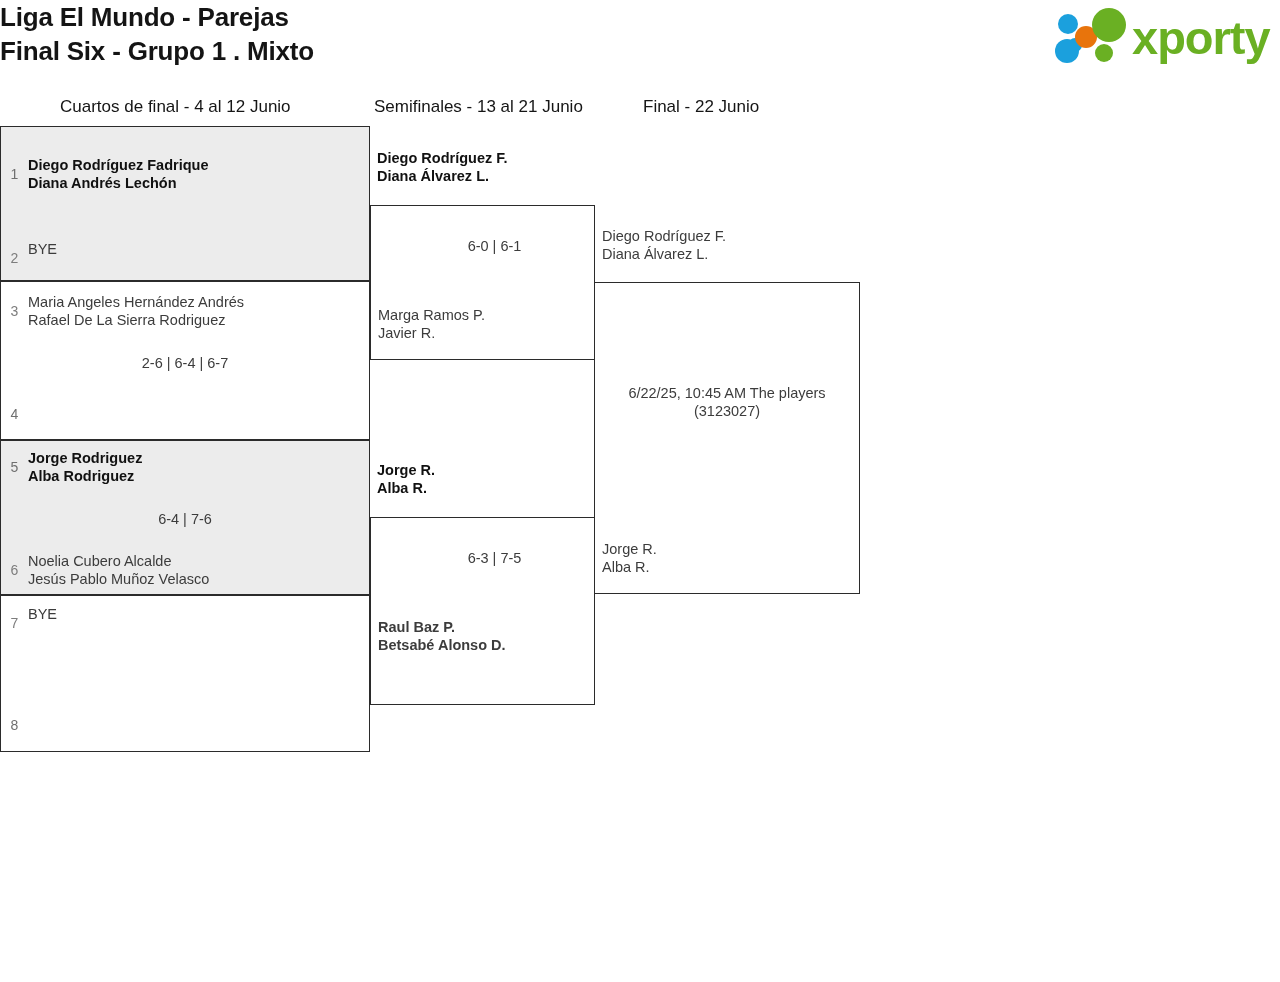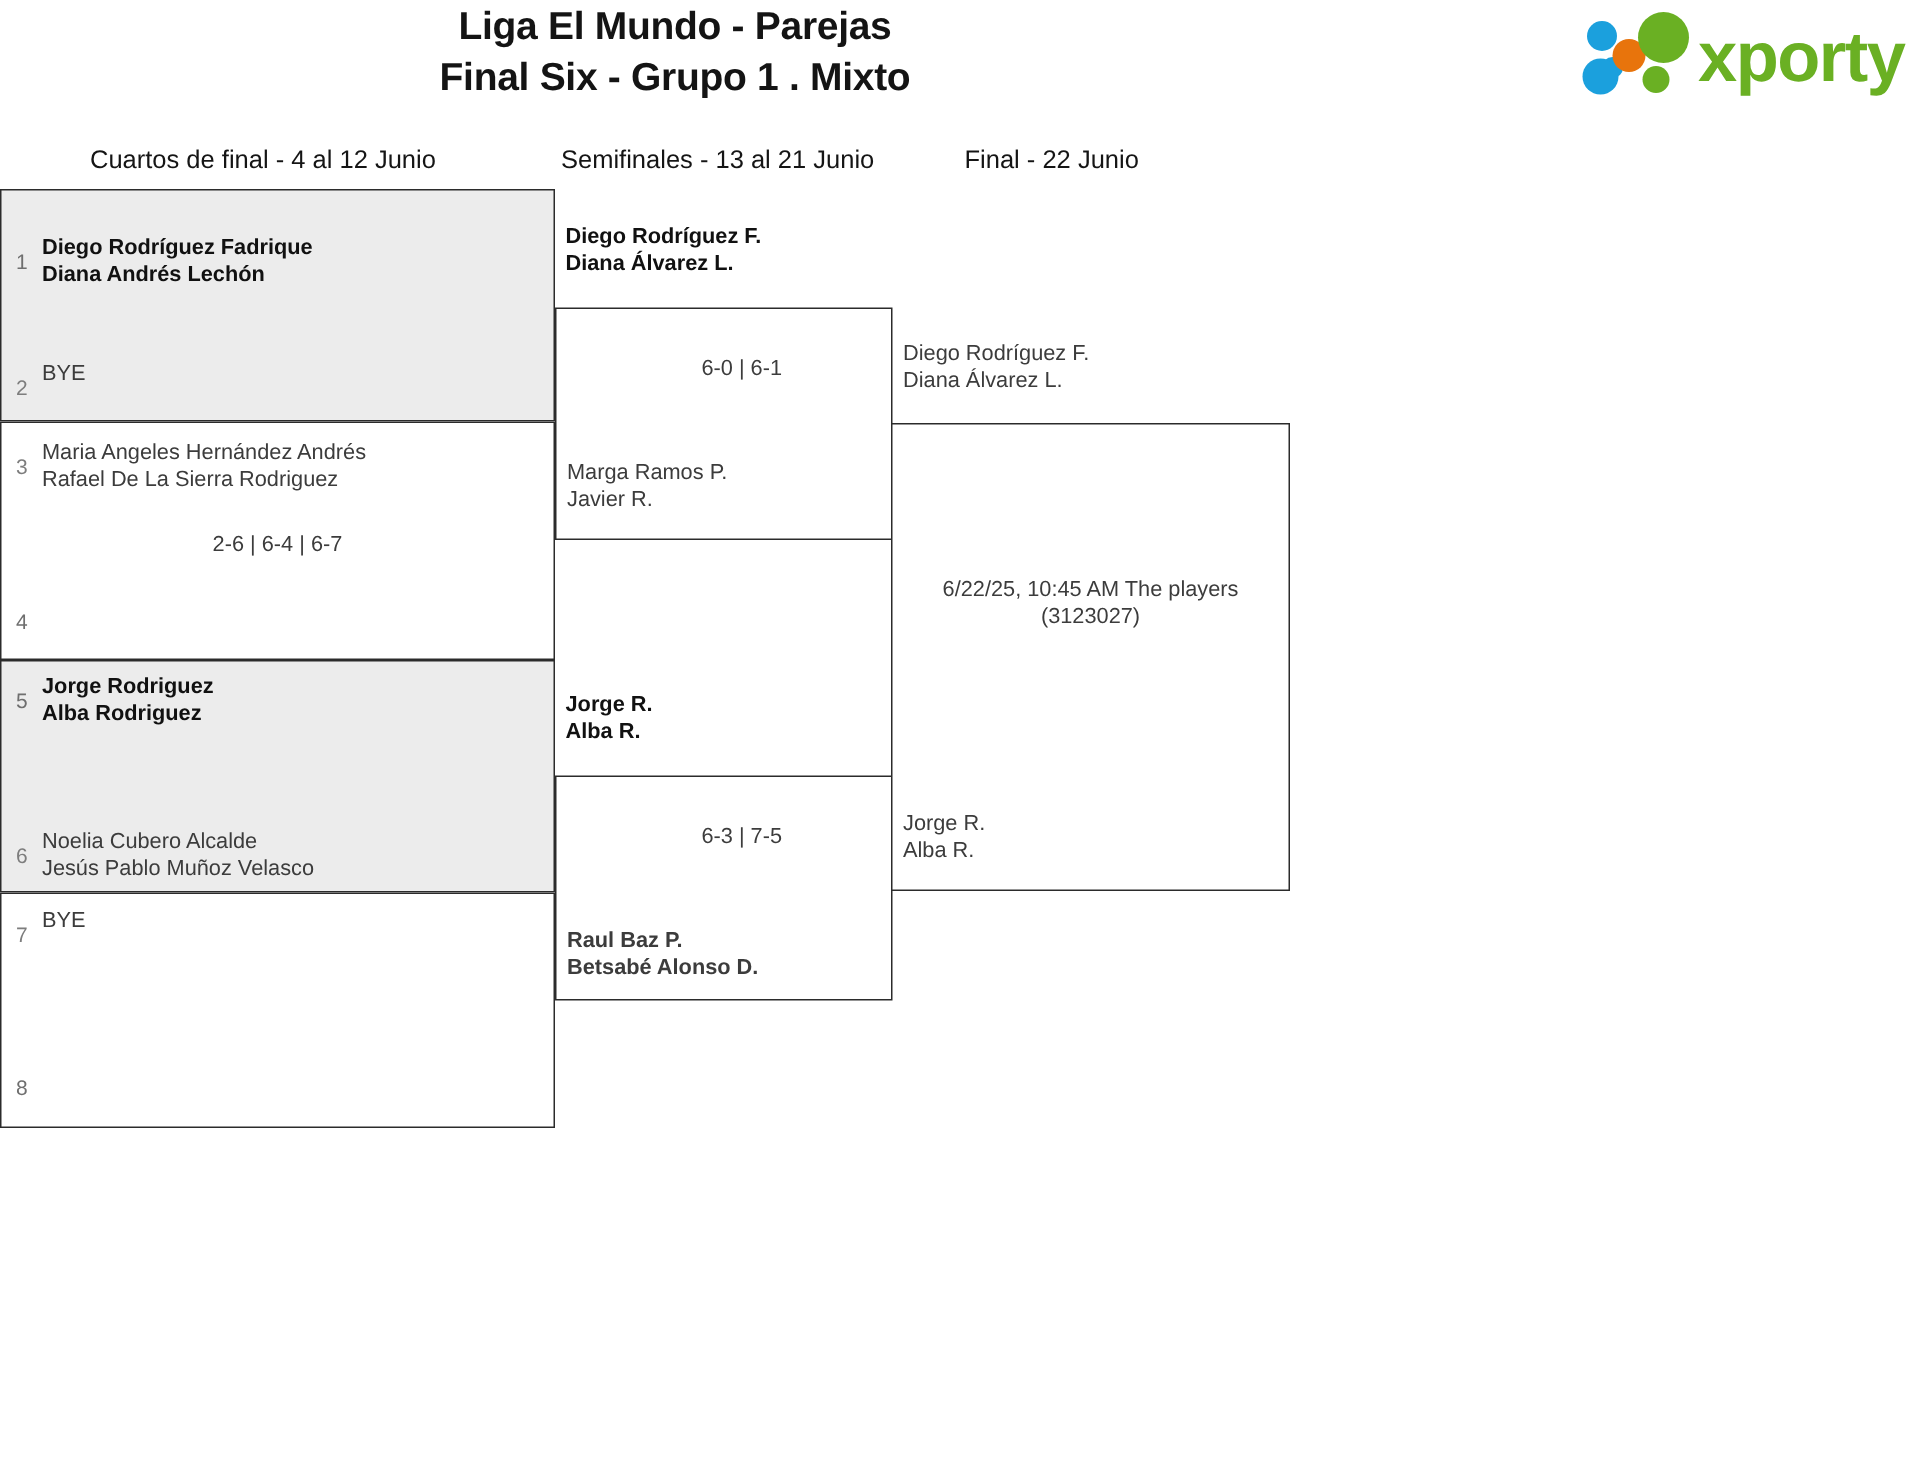--- a/index.html
+++ b/index.html
@@ -20,21 +20,20 @@
   #tournament-title {
     position: absolute;
     left: 0px;
     top: 0px;
     width: 900px;
     font-size: 26px;
     font-weight: 700;
     line-height: 34px;
     color: #141414;
     letter-spacing: -0.2px;
-    text-align: center;
   }
   #tournament-title .line { display: block; white-space: pre; }
 
   
   #brand-logo {
     position: absolute;
     left: 1047px;
     top: 4px;
     width: 230px;
     height: 66px;
@@ -192,20 +191,21 @@
 </div>
 
 <div class="match-box shaded" style="left:0px; top:440px; width:370px; height:155px;">
   <div class="qf-side winner" style="top:8px;">
     <span class="seed">5</span>
     <span class="names">
       <span class="nm">Jorge Rodriguez</span>
       <span class="nm">Alba Rodriguez</span>
     </span>
   </div>
+  <div class="qf-score" style="top:69px;">6-4 | 7-6</div>
   <div class="qf-side" style="top:111px;">
     <span class="seed">6</span>
     <span class="names">
       <span class="nm">Noelia Cubero Alcalde</span>
       <span class="nm">Jesús Pablo Muñoz Velasco</span>
     </span>
   </div>
 </div>
 
 <div class="match-box" style="left:0px; top:595px; width:370px; height:157px;">
@@ -231,21 +231,21 @@
   <div class="adv-names" style="left:7px; top:100px;">
     <span class="nm">Marga Ramos P.</span>
     <span class="nm">Javier R.</span>
   </div>
 </div>
 
 <div class="adv-names bold" style="left:377px; top:461px;">
   <span class="nm">Jorge R.</span>
   <span class="nm">Alba R.</span>
 </div>
-<div class="match-box" style="left:370px; top:517px; width:225px; height:150px;">
+<div class="match-box" style="left:370px; top:517px; width:225px; height:188px;">
   <div class="box-score" style="top:31px;">6-3 | 7-5</div>
   <div class="adv-names" style="left:7px; top:100px;font-weight:bold;">
     <span class="nm">Raul Baz P.</span>
     <span class="nm">Betsabé Alonso D.</span>
   </div>
 </div>
 
 <div class="adv-names" style="left:602px; top:227px;">
   <span class="nm">Diego Rodríguez F.</span>
   <span class="nm">Diana Álvarez L.</span>

